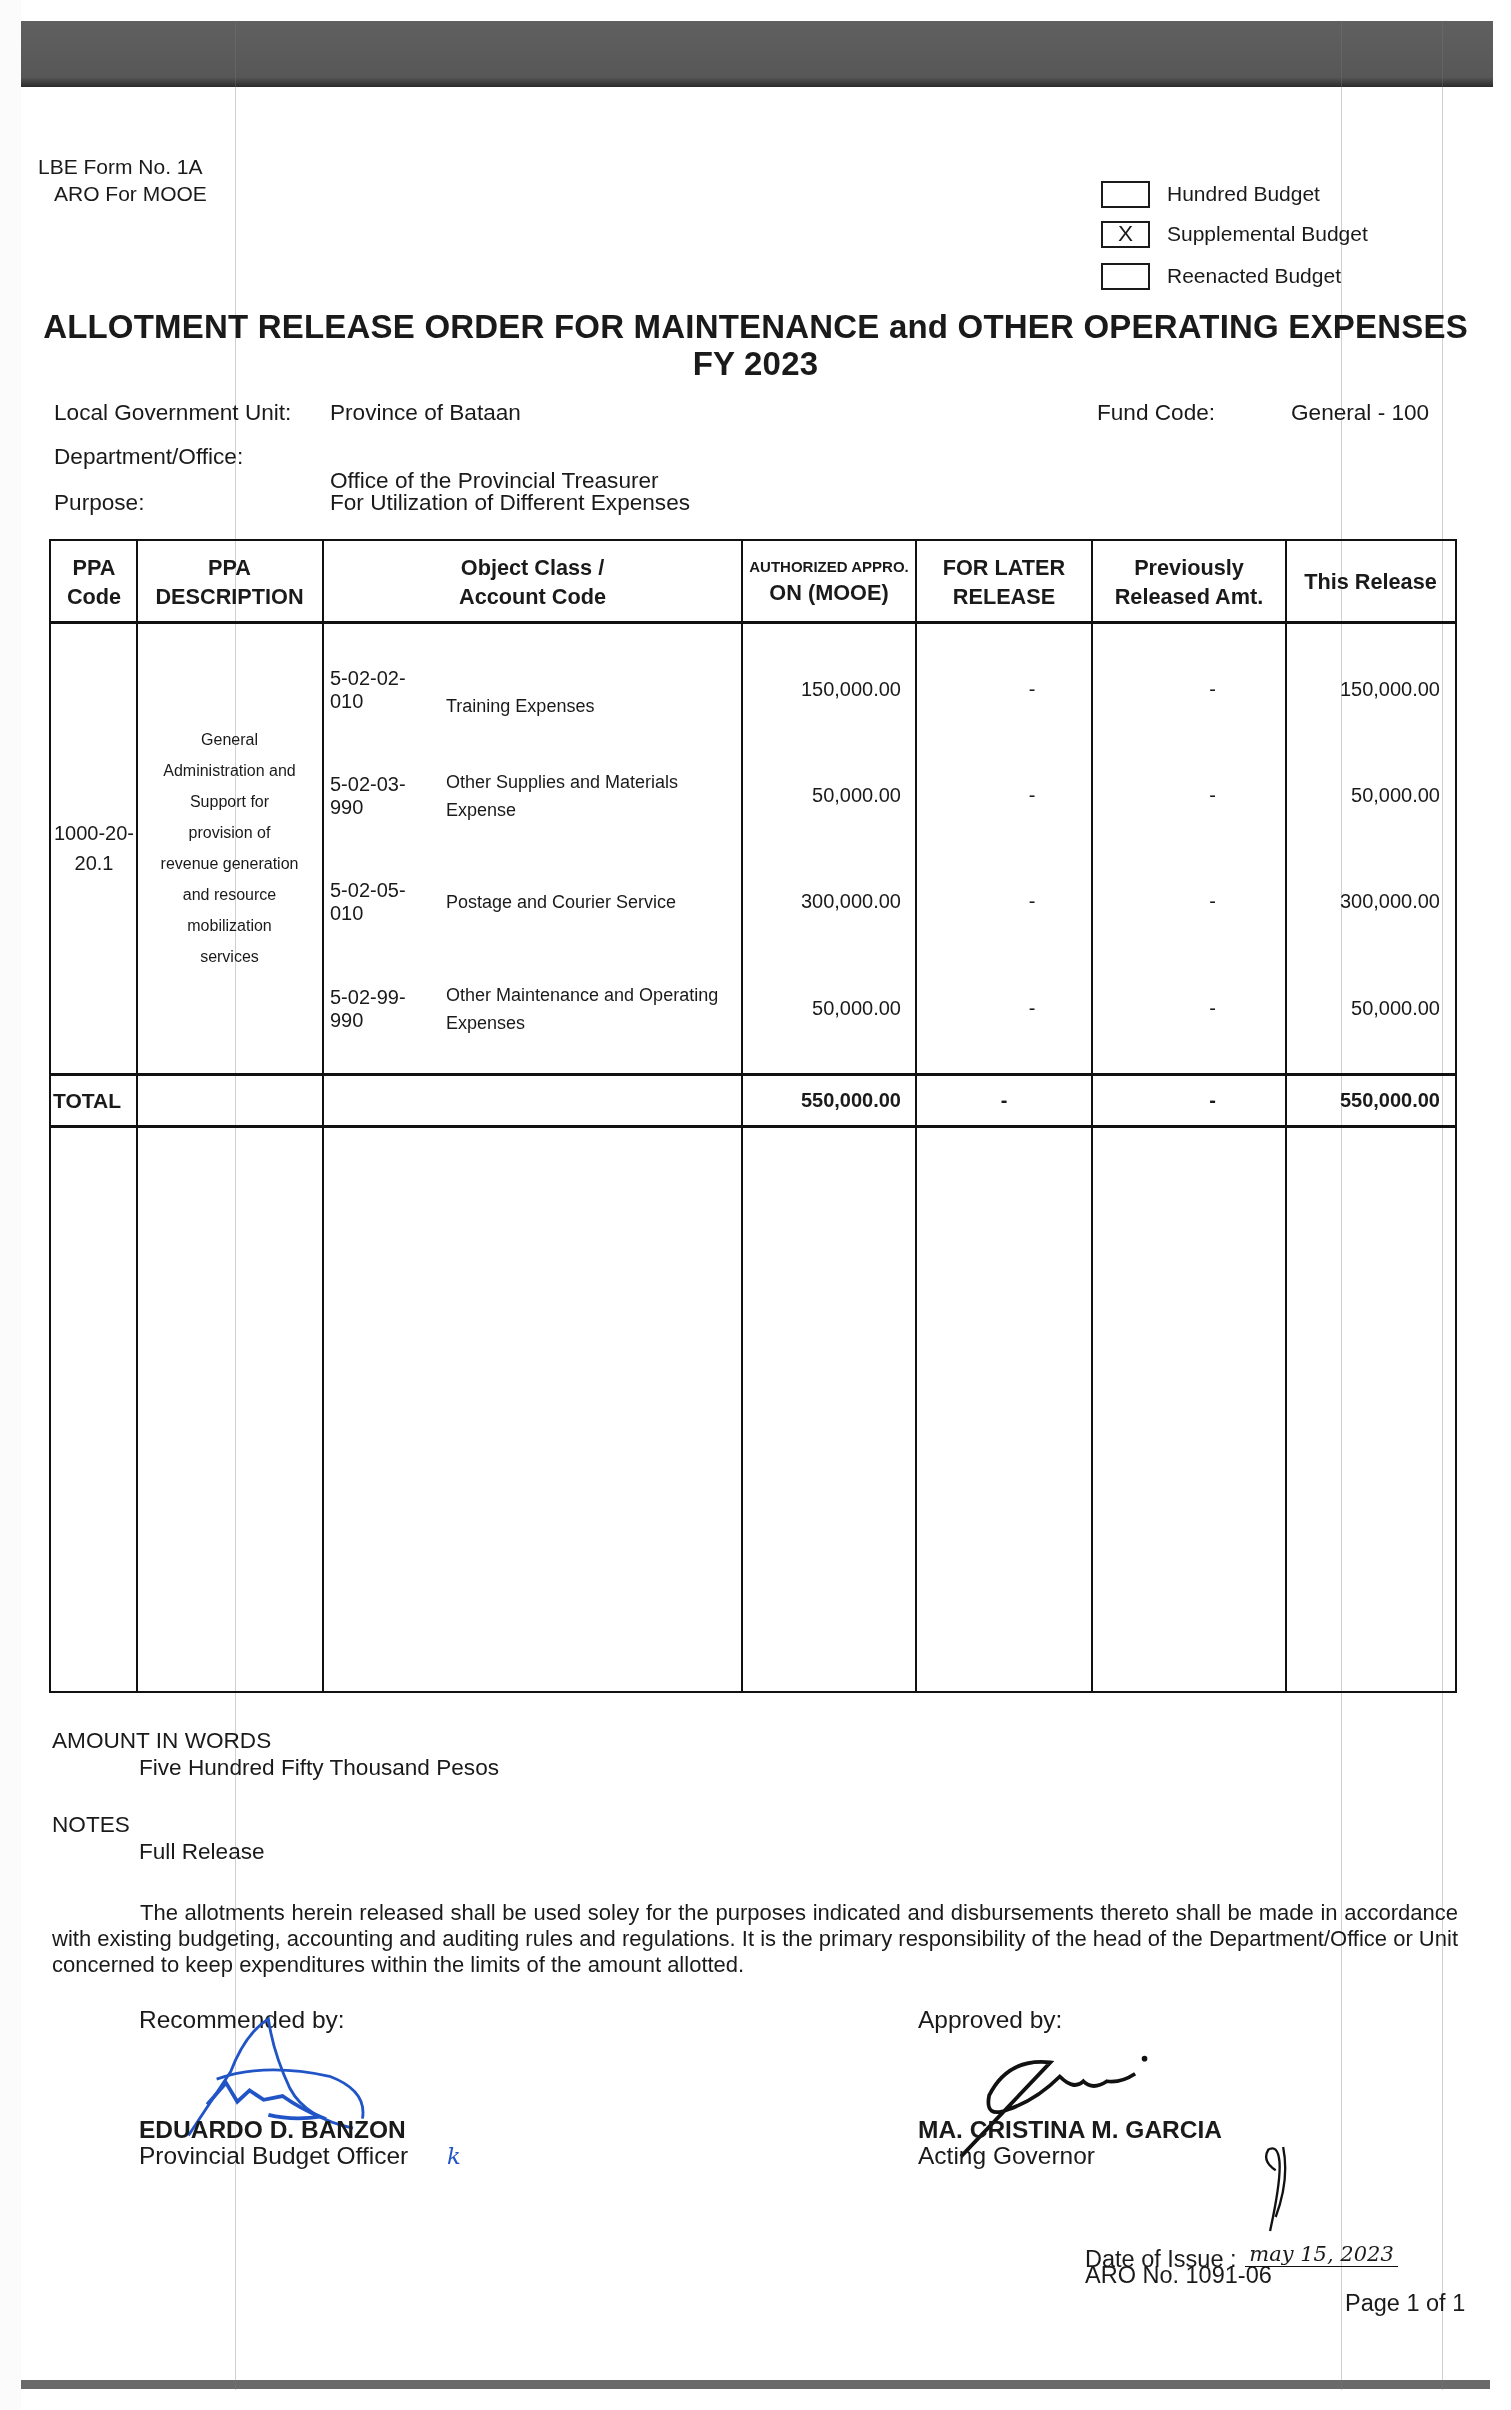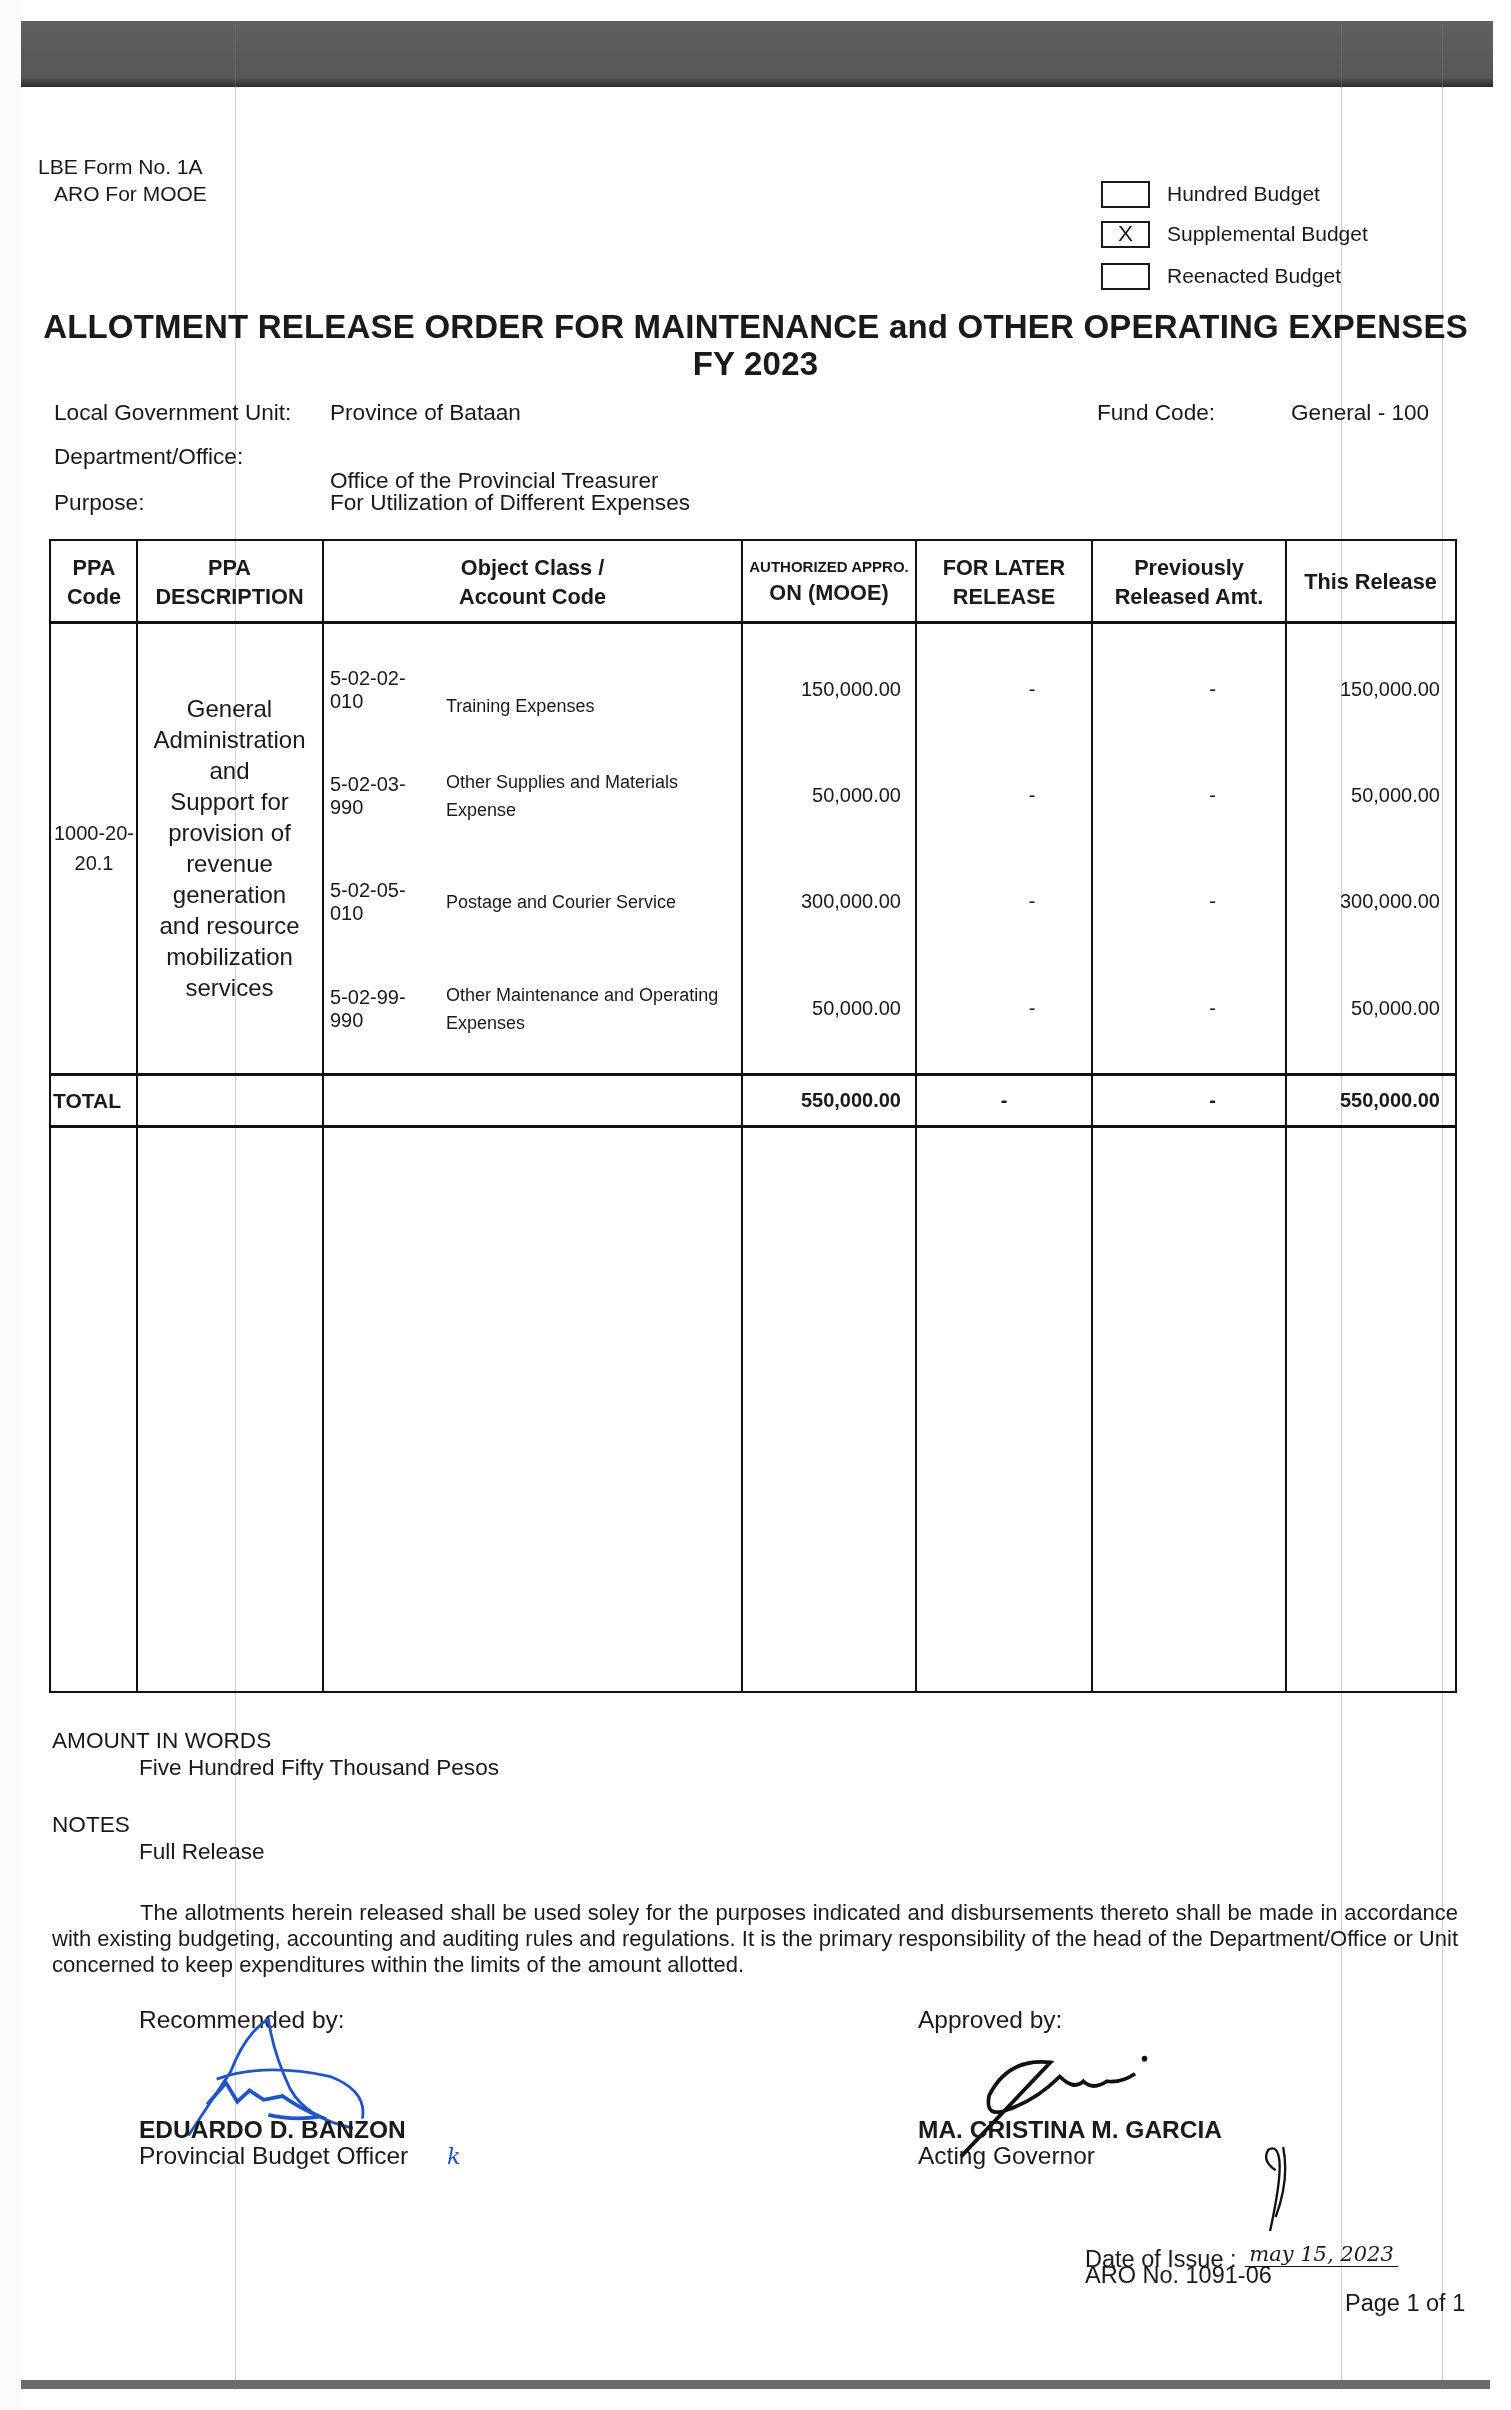--- a/index.html
+++ b/index.html
@@ -104,21 +104,21 @@
   <span>ON (MOOE)</span>
 </div>
 <div class="th" style="left:917px; width:174px; white-space:pre-line;">FOR LATER
 RELEASE</div>
 <div class="th" style="left:1093px; width:192px; white-space:pre-line;">Previously
 Released Amt.</div>
 <div class="th" style="left:1287px; width:167px;">This Release</div>
 
 <div class="cell" style="left:52px; top:623px; width:84px; height:450px; justify-content:center; text-align:center; white-space:pre-line; line-height:30px; font-size:20px;">1000-20-
 20.1</div>
-<div class="cell" style="left:137px; top:623px; width:185px; height:450px; justify-content:center; text-align:center; white-space:pre-line; line-height:31px; font-size:24px;">General
+<div class="cell" style="left:137px; top:623px; width:185px; height:450px; justify-content:center; text-align:center; white-space:pre-line; line-height:31px; font-size:16px;">General
 Administration and
 Support for
 provision of
 revenue generation
 and resource
 mobilization
 services</div>
 
 <div id="rows">
     <div></div>

